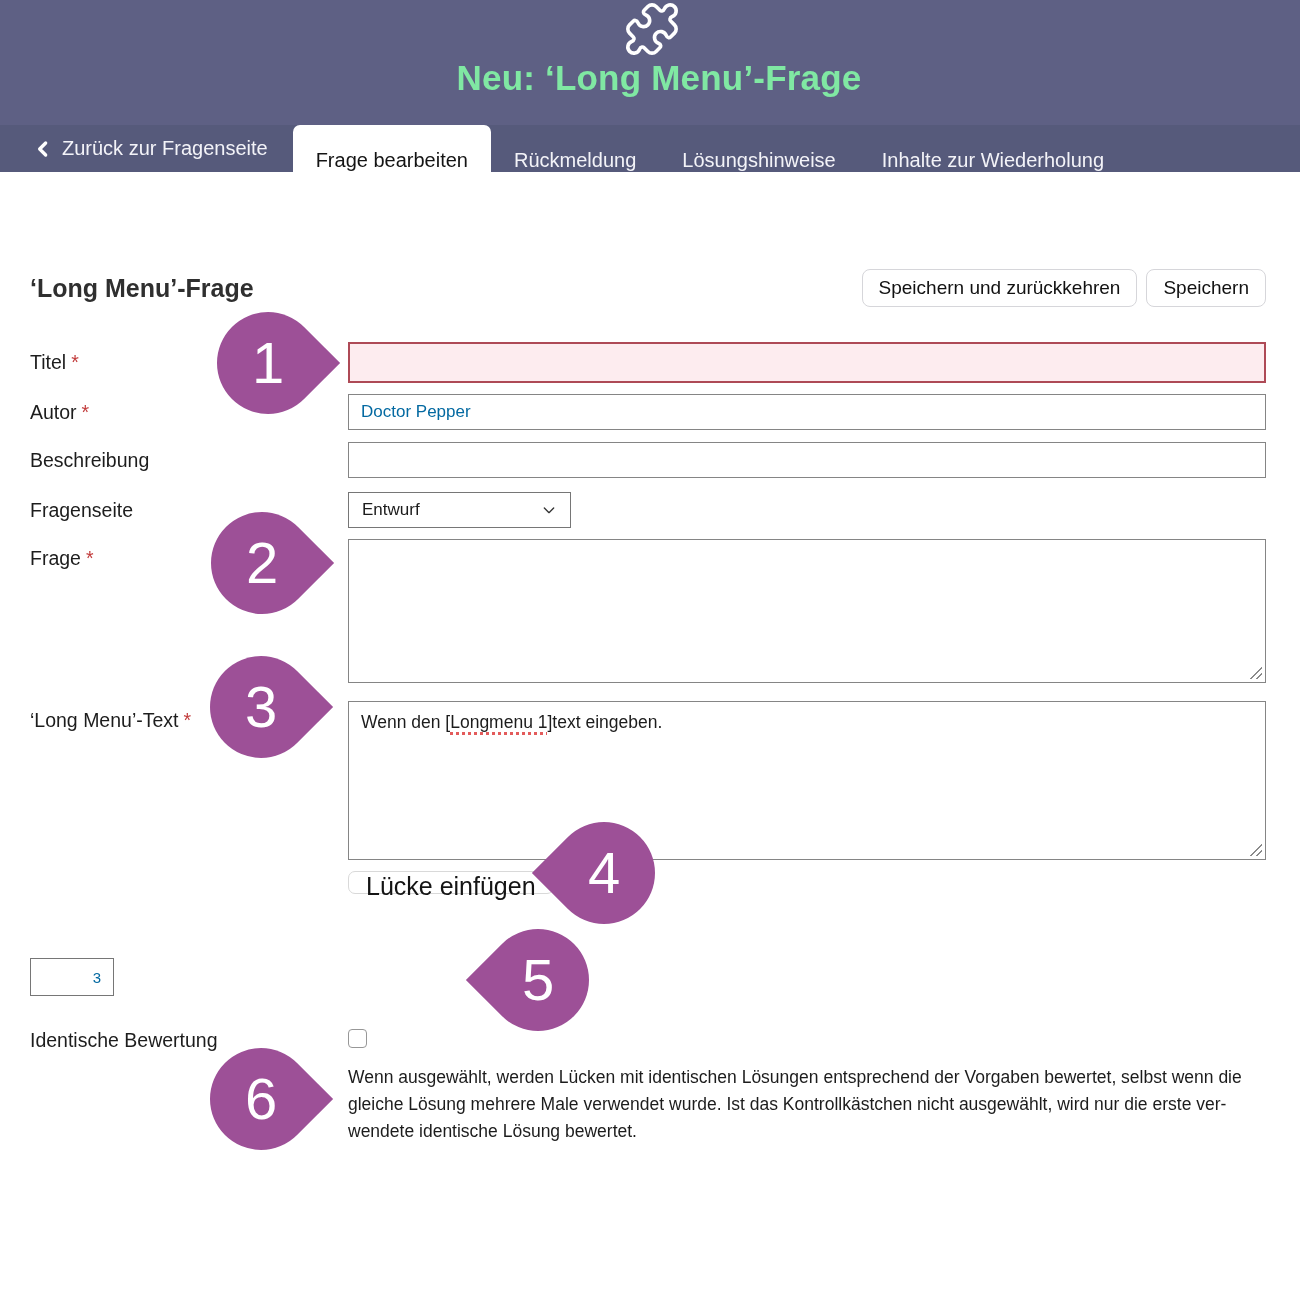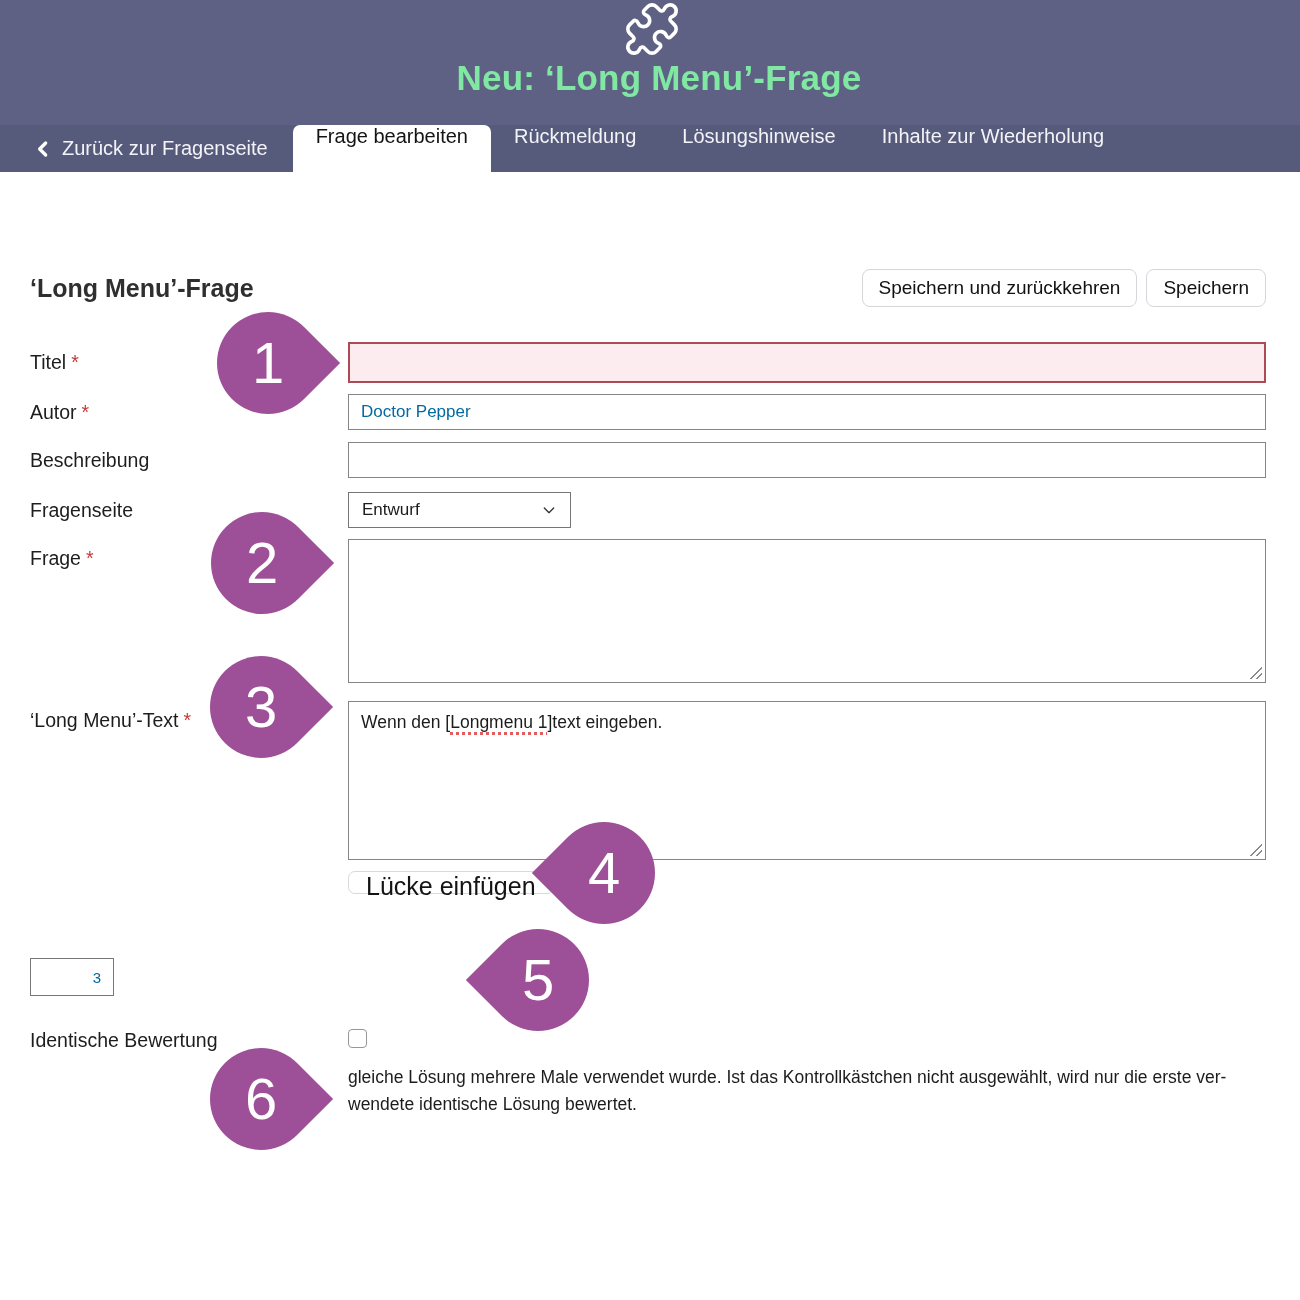--- a/index.html
+++ b/index.html
@@ -26,21 +26,21 @@
 
   
   .tabbar {
     height: 47px; background: #565a7b;
     display: flex; align-items: stretch;
     padding-left: 35px;
     font-size: 20px; color: #f3f3f8;
   }
   .back-link { display: flex; align-items: center; gap: 11px; margin-right: 25px; cursor: pointer; white-space: nowrap; }
   .back-link svg { width: 16px; height: 18px; display: block; }
-  .tab { display: flex; align-items: flex-start; padding: 0 23px; cursor: pointer; white-space: nowrap; }
+  .tab { display: flex; align-items: flex-end; padding: 0 23px; cursor: pointer; white-space: nowrap; }
   .tab.active { background: #ffffff; color: #141414; border-radius: 7px 7px 0 0; }
 
   
   .content { padding: 0 34px 0 30px; }
   .page-head {
     margin-top: 97px;
     display: flex; justify-content: space-between; align-items: center;
   }
   .page-head h1 { margin: 0; font-size: 25px; font-weight: 700; color: #2f2f2f; }
   .actions { display: flex; gap: 9px; }
@@ -228,20 +228,21 @@
 
       <div class="row row-auto">
         <input class="input num-input" type="text" value="3" style="">
       </div>
 
       <div class="row top" style="margin-bottom:0;">
         <div class="lbl" style="padding-top:0;">Identische Bewertung</div>
         <div>
           <span class="checkbox"></span>
           <div class="help">
+            <div>Wenn ausgewählt, werden Lücken mit identischen Lösungen entsprechend der Vorgaben bewertet, selbst wenn die</div>
             <div>gleiche Lösung mehrere Male verwendet wurde. Ist das Kontrollkästchen nicht ausgewählt, wird nur die erste ver-</div>
             <div>wendete identische Lösung bewertet.</div>
           </div>
         </div>
       </div>
 
     </div>
   </div>
 
   <div class="pin right m1">

